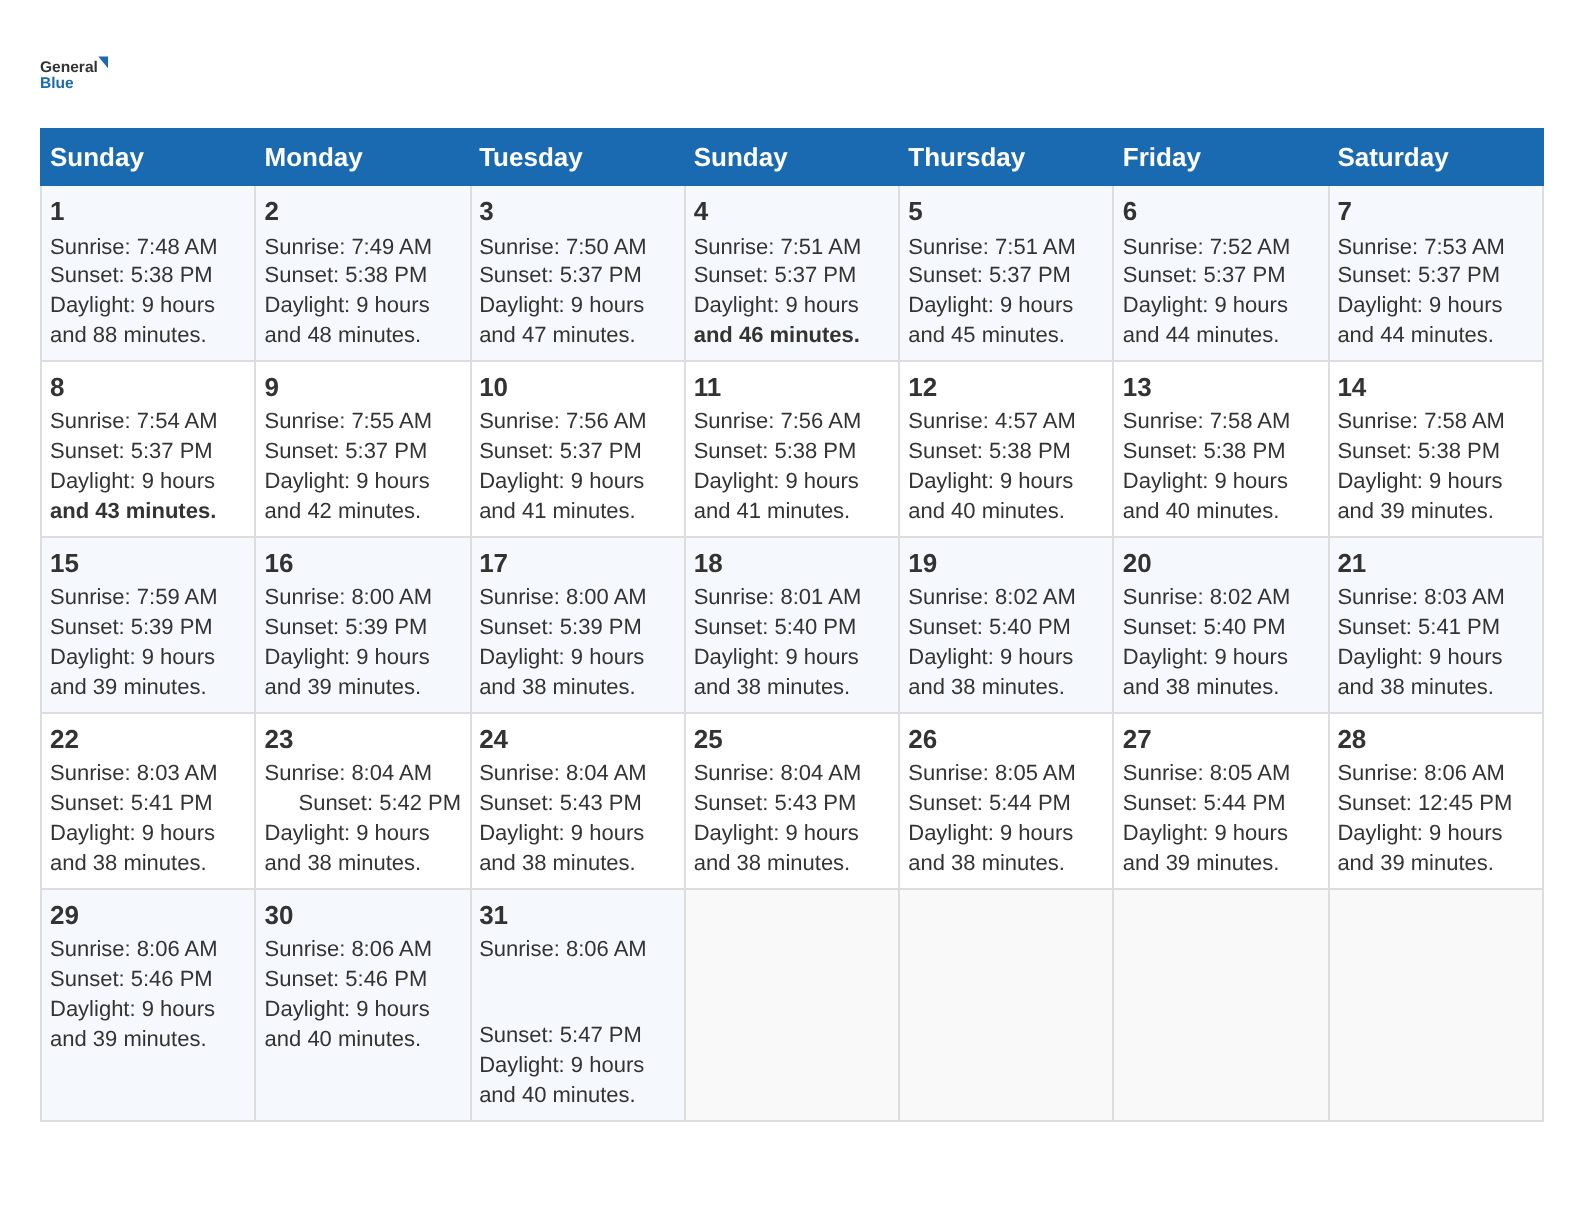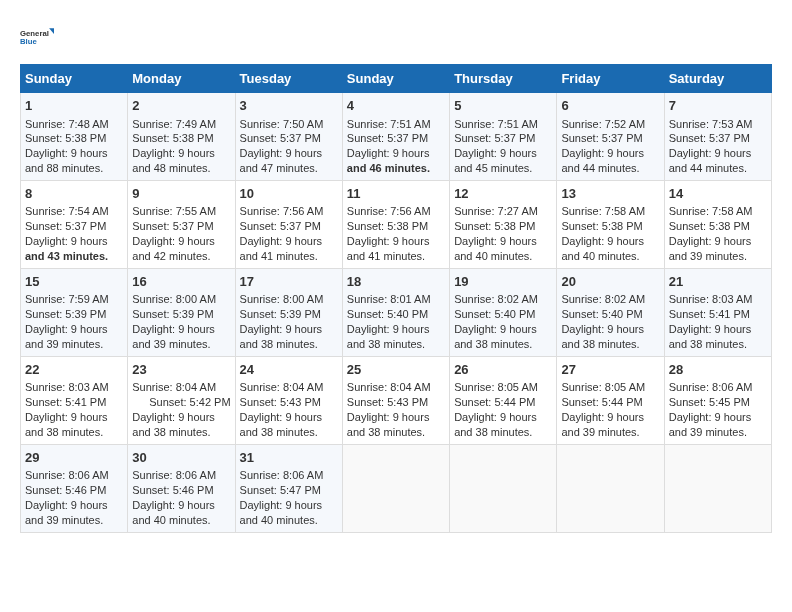--- a/index.html
+++ b/index.html
@@ -178,21 +178,21 @@
         </td>
         <td>
           <span class="day-num">11</span>
           <span style="display: block;">Sunrise: 7:56 AM</span>
           <span style="display: block;">Sunset: 5:38 PM</span>
           <span style="display: block;">Daylight: 9 hours</span>
           <span style="display: block;">and 41 minutes.</span>
         </td>
         <td>
           <span class="day-num">12</span>
-          <span style="display: block;">Sunrise: 7:27 AM</span>
+          <span style="display: block;">Sunrise: 4:57 AM</span>
           <span style="display: block;">Sunset: 5:38 PM</span>
           <span style="display: block;">Daylight: 9 hours</span>
           <span style="display: block;">and 40 minutes.</span>
         </td>
         <td>
           <span class="day-num">13</span>
           <span style="display: block;">Sunrise: 7:58 AM</span>
           <span style="display: block;">Sunset: 5:38 PM</span>
           <span style="display: block;">Daylight: 9 hours</span>
           <span style="display: block;">and 40 minutes.</span>
@@ -295,21 +295,21 @@
         <td>
           <span class="day-num">27</span>
           <span style="display: block;">Sunrise: 8:05 AM</span>
           <span style="display: block;">Sunset: 5:44 PM</span>
           <span style="display: block;">Daylight: 9 hours</span>
           <span style="display: block;">and 39 minutes.</span>
         </td>
         <td>
           <span class="day-num">28</span>
           <span style="display: block;">Sunrise: 8:06 AM</span>
-          <span style="display: block;">Sunset: 5:45 PM</span>
+          <span style="display: block;">Sunset: 12:45 PM</span>
           <span style="display: block;">Daylight: 9 hours</span>
           <span style="display: block;">and 39 minutes.</span>
         </td>
       </tr>
       <tr>
         <td>
           <span class="day-num">29</span>
           <span style="display: block;">Sunrise: 8:06 AM</span>
           <span style="display: block;">Sunset: 5:46 PM</span>
           <span style="display: block;">Daylight: 9 hours</span>
@@ -318,21 +318,21 @@
         <td>
           <span class="day-num">30</span>
           <span style="display: block;">Sunrise: 8:06 AM</span>
           <span style="display: block;">Sunset: 5:46 PM</span>
           <span style="display: block;">Daylight: 9 hours</span>
           <span style="display: block;">and 40 minutes.</span>
         </td>
         <td>
           <span class="day-num">31</span>
           <span style="display: block;">Sunrise: 8:06 AM</span>
-          <span style="display: block;">Sunset: 5:47 PM</span>
+          <span style="display: block; margin-top: 28px;">Sunset: 5:47 PM</span>
           <span style="display: block;">Daylight: 9 hours</span>
           <span style="display: block;">and 40 minutes.</span>
         </td>
         <td class="empty"></td>
         <td class="empty"></td>
         <td class="empty"></td>
         <td class="empty"></td>
       </tr>
     </tbody>
 </table>

